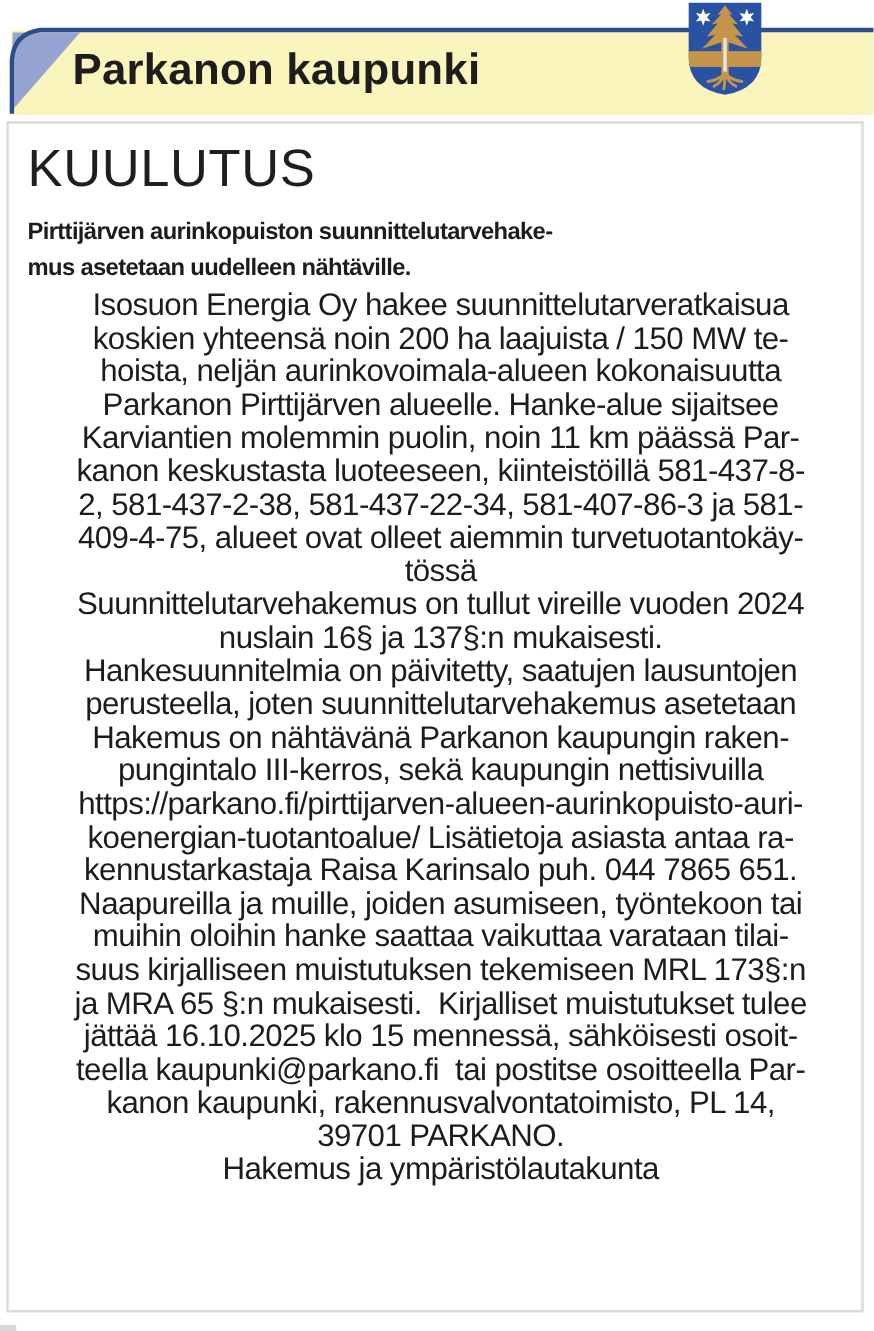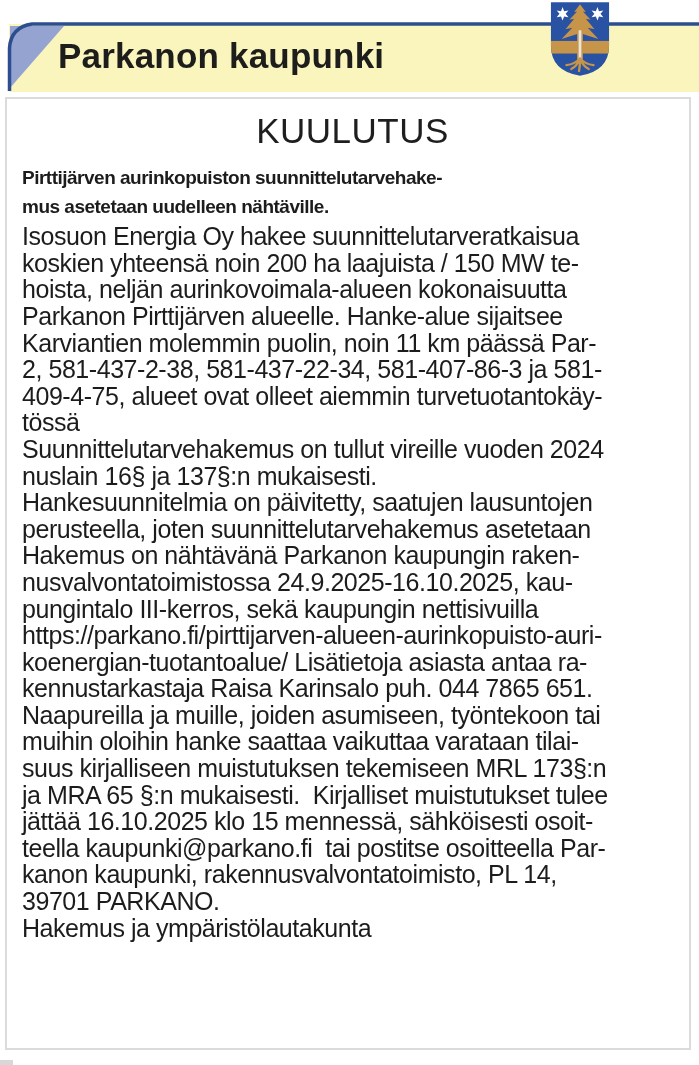--- a/index.html
+++ b/index.html
@@ -27,32 +27,32 @@
 
   
   .notice-box {
     position: absolute; left: 5px; top: 97px; width: 686px; height: 953px;
     box-sizing: border-box; background: #ffffff;
     border: 2px solid #DBDBDB;
     padding: 10px 6px 0 15px; overflow: hidden;
   }
   .notice-title {
     margin: 2px 0 13px 0;
-    font-size: 35px; font-weight: 400; line-height: 1.12;
-    color: #1e1e1e; letter-spacing: 0.5px; text-align: center;
+    font-size: 42px; font-weight: 400; line-height: 1.12;
+    color: #1e1e1e; letter-spacing: 0.5px;
   }
   .subtitle { margin: 0 0 2px 0; }
   .sline {
     font-size: 19px; font-weight: 700; line-height: 29px;
     color: #1c1c1c; letter-spacing: -0.5px; white-space: pre;
   }
   .bodytext { margin-top: 2px; }
   .bline {
     font-size: 25px; font-weight: 400; line-height: 26.6px;
-    color: #1c1c1c; letter-spacing: -0.45px; white-space: pre;
+    color: #1c1c1c; letter-spacing: -0.45px; white-space: pre; text-align: center;
   }
 
   
   .next-box-sliver {
     position: absolute; left: 0; top: 1060px; width: 13px; height: 5px;
     background: #D8D8D8;
   }
 </style>
 </head>
 <body>
@@ -99,29 +99,29 @@
         <div class="sline">Pirttijärven aurinkopuiston suunnittelutarvehake-</div>
         <div class="sline">mus asetetaan uudelleen nähtäville.</div>
       </div>
 
     <div class="bodytext">
         <div class="bline">Isosuon Energia Oy hakee suunnittelutarveratkaisua</div>
         <div class="bline">koskien yhteensä noin 200 ha laajuista / 150 MW te-</div>
         <div class="bline">hoista, neljän aurinkovoimala-alueen kokonaisuutta</div>
         <div class="bline">Parkanon Pirttijärven alueelle. Hanke-alue sijaitsee</div>
         <div class="bline">Karviantien molemmin puolin, noin 11 km päässä Par-</div>
+        <div class="bline">kanon keskustasta luoteeseen, kiinteistöillä 581-437-8-</div>
         <div class="bline">2, 581-437-2-38, 581-437-22-34, 581-407-86-3 ja 581-</div>
         <div class="bline">409-4-75, alueet ovat olleet aiemmin turvetuotantokäy-</div>
         <div class="bline">tössä</div>
         <div class="bline">Suunnittelutarvehakemus on tullut vireille vuoden 2024</div>
         <div class="bline">nuslain 16§ ja 137§:n mukaisesti.</div>
         <div class="bline">Hankesuunnitelmia on päivitetty, saatujen lausuntojen</div>
         <div class="bline">perusteella, joten suunnittelutarvehakemus asetetaan</div>
         <div class="bline">Hakemus on nähtävänä Parkanon kaupungin raken-</div>
-        <div class="bline">nusvalvontatoimistossa 24.9.2025-16.10.2025, kau-</div>
         <div class="bline">pungintalo III-kerros, sekä kaupungin nettisivuilla</div>
         <div class="bline">https://parkano.fi/pirttijarven-alueen-aurinkopuisto-auri-</div>
         <div class="bline">koenergian-tuotantoalue/ Lisätietoja asiasta antaa ra-</div>
         <div class="bline">kennustarkastaja Raisa Karinsalo puh. 044 7865 651.</div>
         <div class="bline">Naapureilla ja muille, joiden asumiseen, työntekoon tai</div>
         <div class="bline">muihin oloihin hanke saattaa vaikuttaa varataan tilai-</div>
         <div class="bline">suus kirjalliseen muistutuksen tekemiseen MRL 173§:n</div>
         <div class="bline">ja MRA 65 §:n mukaisesti.  Kirjalliset muistutukset tulee</div>
         <div class="bline">jättää 16.10.2025 klo 15 mennessä, sähköisesti osoit-</div>
         <div class="bline">teella kaupunki@parkano.fi  tai postitse osoitteella Par-</div>

